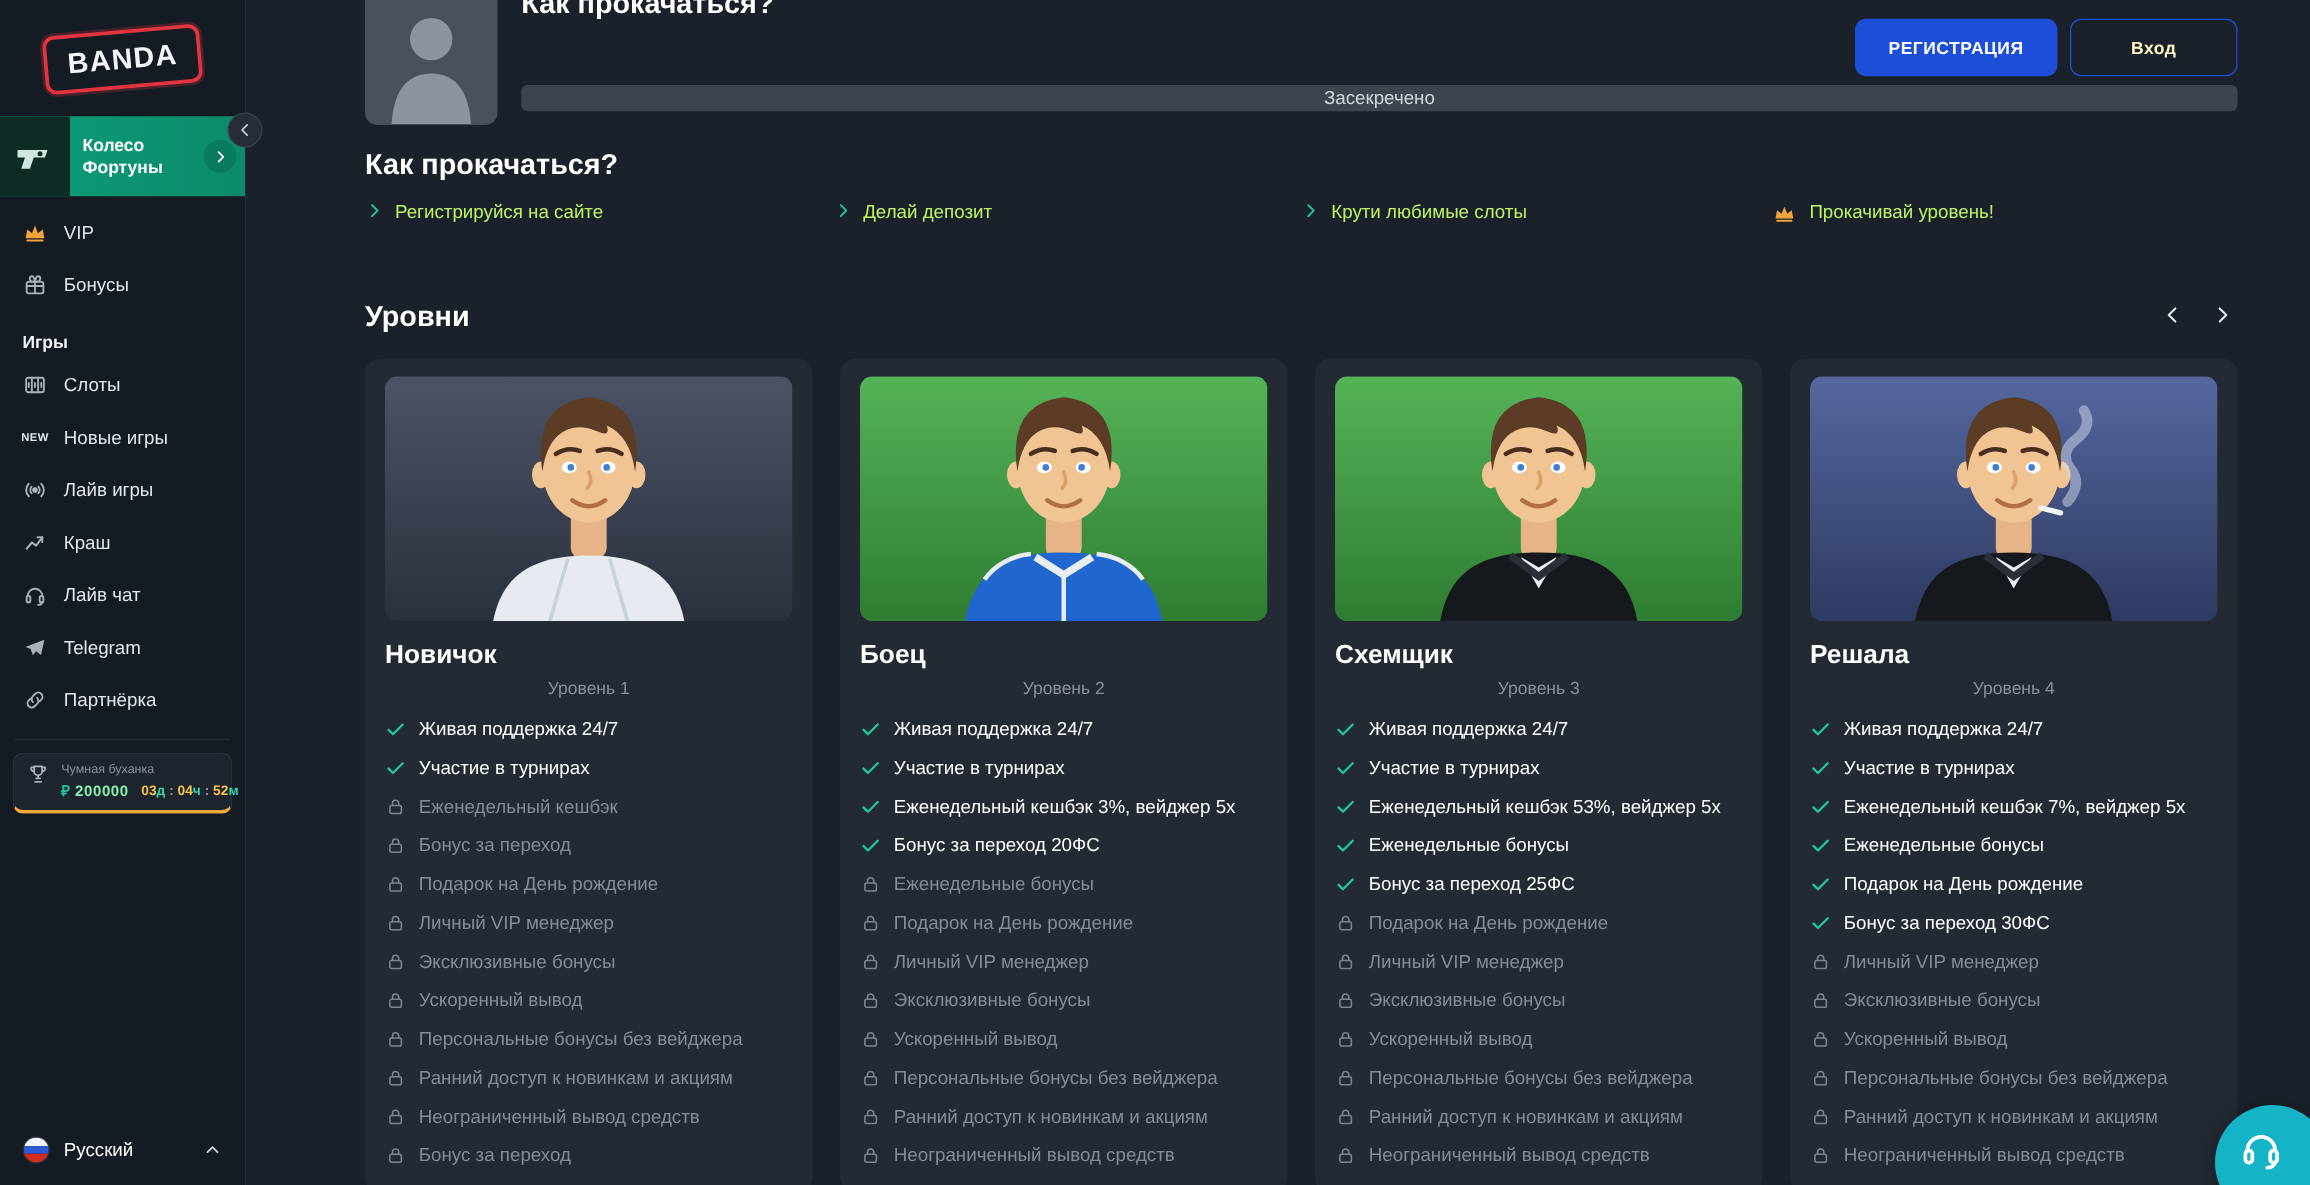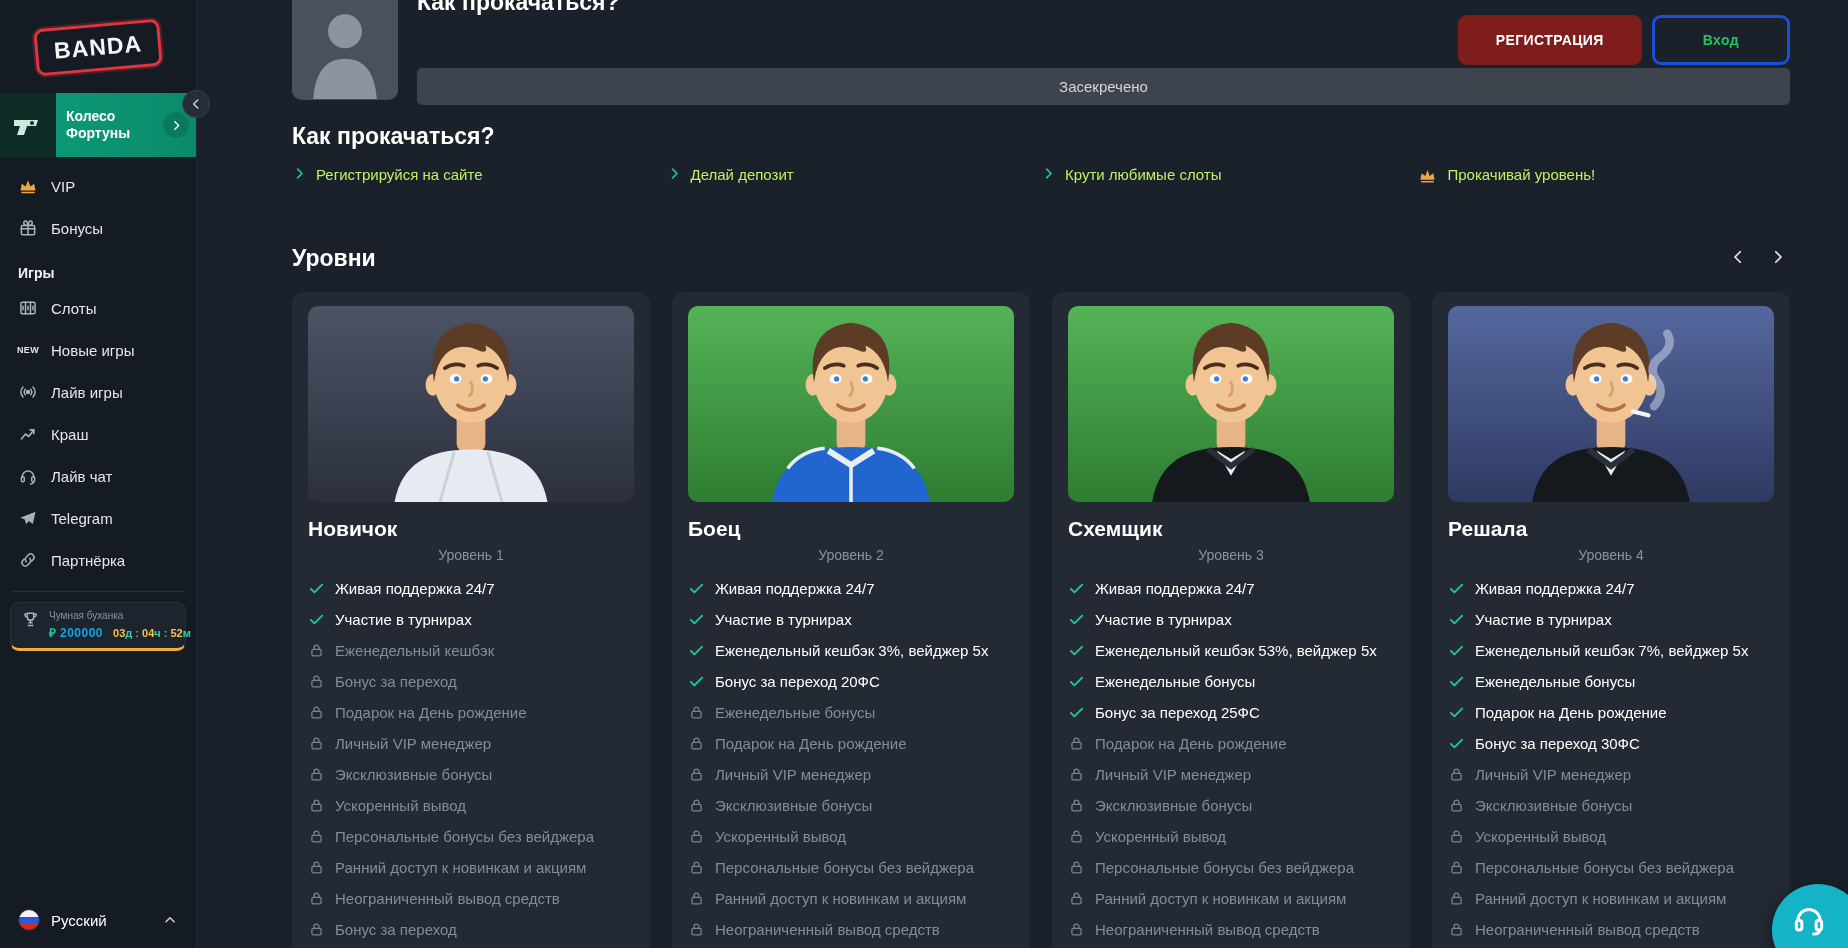--- a/index.html
+++ b/index.html
@@ -25,45 +25,45 @@
   .nav-icon.new-text{font-size:9px;font-weight:bold;letter-spacing:.3px;color:#e3e7ec}
   .nav-section{padding:16px 18px 6px;font-size:14px;font-weight:bold;color:#f0f2f5}
   .side-divider{height:1px;background:#262d36;margin:10px 12px 0}
   .promo{margin:10px 10px 0;background:#1d242d;border:1px solid #2b323c;border-bottom:3px solid #f0a93c;border-radius:9px;padding:7px 10px;display:flex;gap:9px;cursor:pointer}
   .promo-trophy{width:19px;height:19px;color:#aab1bb;flex-shrink:0}
   .promo-trophy svg{width:100%;height:100%}
   .promo-body{flex:1;min-width:0}
   .promo-title{font-size:10px;color:#8b929c;margin-bottom:3px;white-space:nowrap}
   .promo-row{display:flex;align-items:center;font-size:12px;font-weight:bold;white-space:nowrap}
   .promo-cur{color:#1fc7a0;margin-right:4px}
-  .promo-amount{color:#0ea5e9;letter-spacing:.5px}
+  .promo-amount{color:#86efac;letter-spacing:.5px}
   .promo-timer{margin-left:10px;font-size:11px}
   .t-val{color:#f5c34a}
   .t-unit{color:#2bd4ac}
   .t-sep{color:#8b929c}
   .language{margin-top:auto;display:flex;align-items:center;gap:11px;padding:17px 18px;font-size:15px;cursor:pointer}
   .flag{width:22px;height:22px;border-radius:50%;overflow:hidden;display:flex;flex-direction:column;flex-shrink:0;border:1px solid #2b323c}
   .flag div{flex:1}
   .flag .w{background:#f2f4f7}.flag .b{background:#2a5bd7}.flag .r{background:#d52b1e}
   .lang-chevron{margin-left:auto;width:16px;height:16px;color:#cfd4da}
   .lang-chevron svg{width:100%;height:100%}
 
   
   .main{flex:1;position:relative;padding:0 58px 0 95px;overflow:hidden}
   .auth{position:absolute;top:15px;right:58px;display:flex;gap:10px;z-index:15}
   .btn{font-family:inherit;font-weight:bold;font-size:14px;border-radius:9px;cursor:pointer;letter-spacing:.4px}
-  .btn-register{background:#7f1d1d;color:#fff;border:none;padding:14px 38px}
-  .btn-login{background:transparent;color:#22c55e;border:3px solid #1d4ed8;padding:14px 48px}
+  .btn-register{background:#1d4ed8;color:#fff;border:none;padding:14px 27px}
+  .btn-login{background:transparent;color:#fef9c3;border:1px solid #1d4ed8;padding:14px 48px}
 
   .prev-row{display:flex;gap:19px;margin-top:-12px}
   .prev-avatar{width:106px;height:112px;border-radius:10px;overflow:hidden;flex-shrink:0;background:#454c56}
   .prev-avatar svg{width:100%;height:100%;display:block}
   .prev-right{flex:1;min-width:0}
   .prev-title{font-size:23px;font-weight:bold;line-height:28px;height:28px;overflow:hidden}
-  .classified-bar{margin-top:52px;height:37px;background:#3e444d;border-radius:5px;display:flex;align-items:center;justify-content:center;font-size:15px;color:#d2d6db}
+  .classified-bar{margin-top:52px;height:21px;background:#3e444d;border-radius:5px;display:flex;align-items:center;justify-content:center;font-size:15px;color:#d2d6db}
 
   .howto-title{font-size:23px;font-weight:bold;margin-top:18px}
   .steps{display:grid;grid-template-columns:repeat(4,1fr);margin-top:16px}
   .step{display:flex;gap:9px;font-size:15px;color:#bef264}
   .step-icon{width:15px;height:15px;display:flex;flex-shrink:0}
   .step-icon svg{width:100%;height:100%}
   .step-icon.crown{width:23px;height:19px}
 
   .levels-head{display:flex;align-items:flex-start;justify-content:space-between;margin-top:60px}
   .levels-title{font-size:23px;font-weight:bold}

